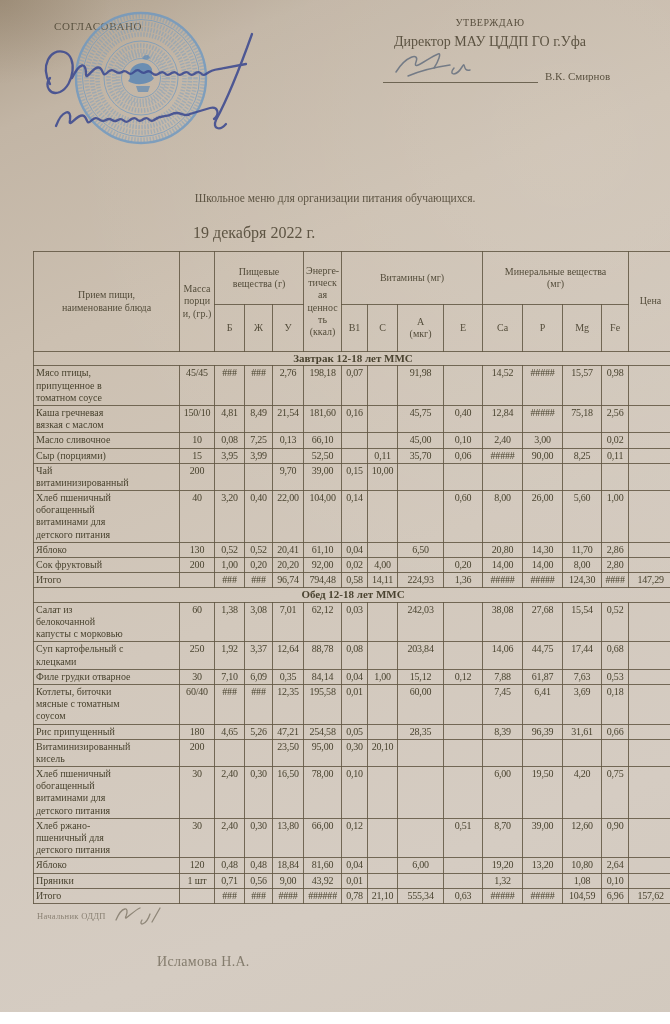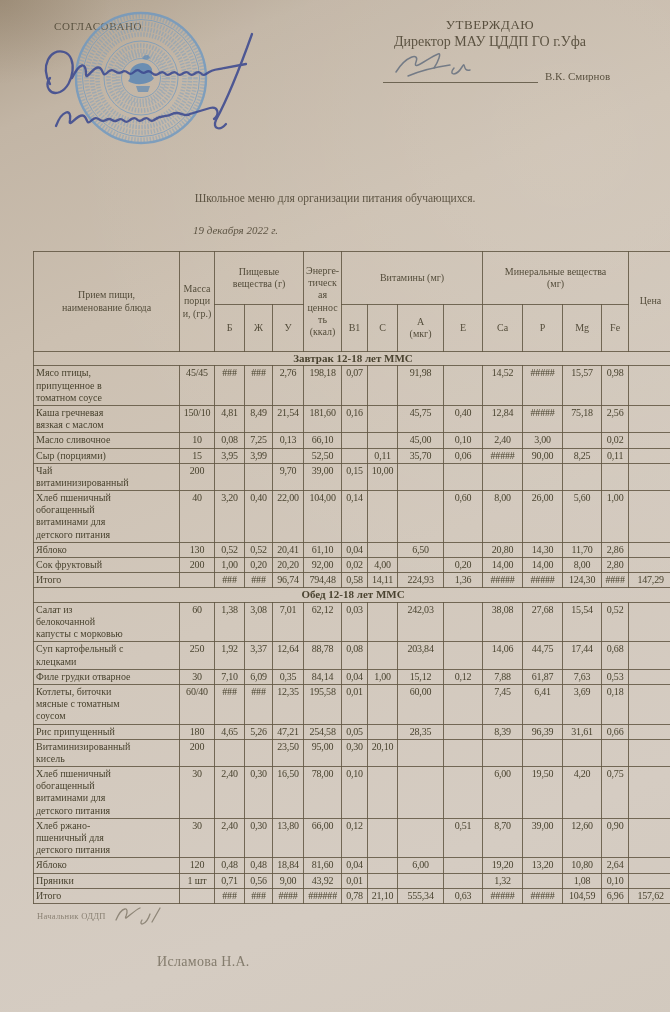--- a/index.html
+++ b/index.html
@@ -10,26 +10,26 @@
     font-family:"Liberation Serif", serif;
     color:#4c4636;
     background:
       radial-gradient(160px 120px at 0% 0%, rgba(90,70,45,0.20), rgba(0,0,0,0) 70%),
       radial-gradient(120% 80% at 80% 15%, rgba(255,255,255,0.10), rgba(0,0,0,0) 60%),
       linear-gradient(158deg, #ad9e8a 0%, #c2b5a5 10%, #ccc0b1 28%, #d2c8bc 55%, #d5ccc2 80%, #d2c9be 100%);
     padding-left: 44px;
   }
   .abs{position:absolute;}
   .agreed-label{left:54px;top:20px;font-size:11px;letter-spacing:0.6px;color:#5a5240;}
-  .approved-label{left:385px;top:17px;width:210px;text-align:center;font-size:13px;letter-spacing:0.5px;color:#584f3e;}
+  .approved-label{left:385px;top:17px;width:210px;text-align:center;font-size:10px;letter-spacing:0.5px;color:#584f3e;}
   .approved-by{left:360px;top:34px;width:260px;text-align:center;font-size:14px;color:#5c5342;}
   .sig-line{left:383px;top:56px;width:155px;height:26px;border-bottom:1.2px solid #6e6553;}
   .approver-name{left:545px;top:70px;font-size:11px;color:#5c5342;}
   .doc-title{left:155px;top:192px;width:360px;text-align:center;font-size:11.5px;color:#5d5443;}
-  .doc-date{left:193px;top:224px;font-size:11px;color:#5d5443;font-style:italic;}
+  .doc-date{left:193px;top:224px;font-size:16px;color:#5d5443;}
 
   table.menu{
     position:absolute;left:33px;top:251px;
     border-collapse:collapse;table-layout:fixed;width:629px;
     color:#49432f;
   }
   table.menu th, table.menu td{
     border:1px solid rgba(96,86,66,0.85);
     padding:1px 2px;font-weight:normal;
     font-size:10px;line-height:1.22;

